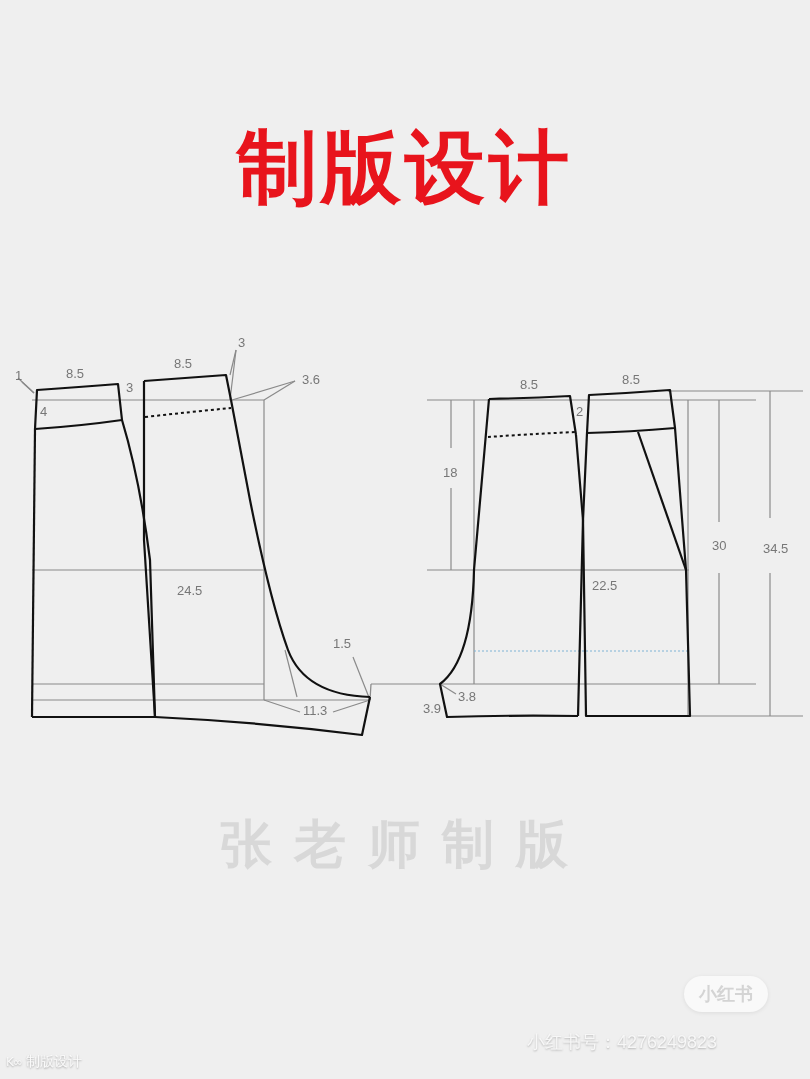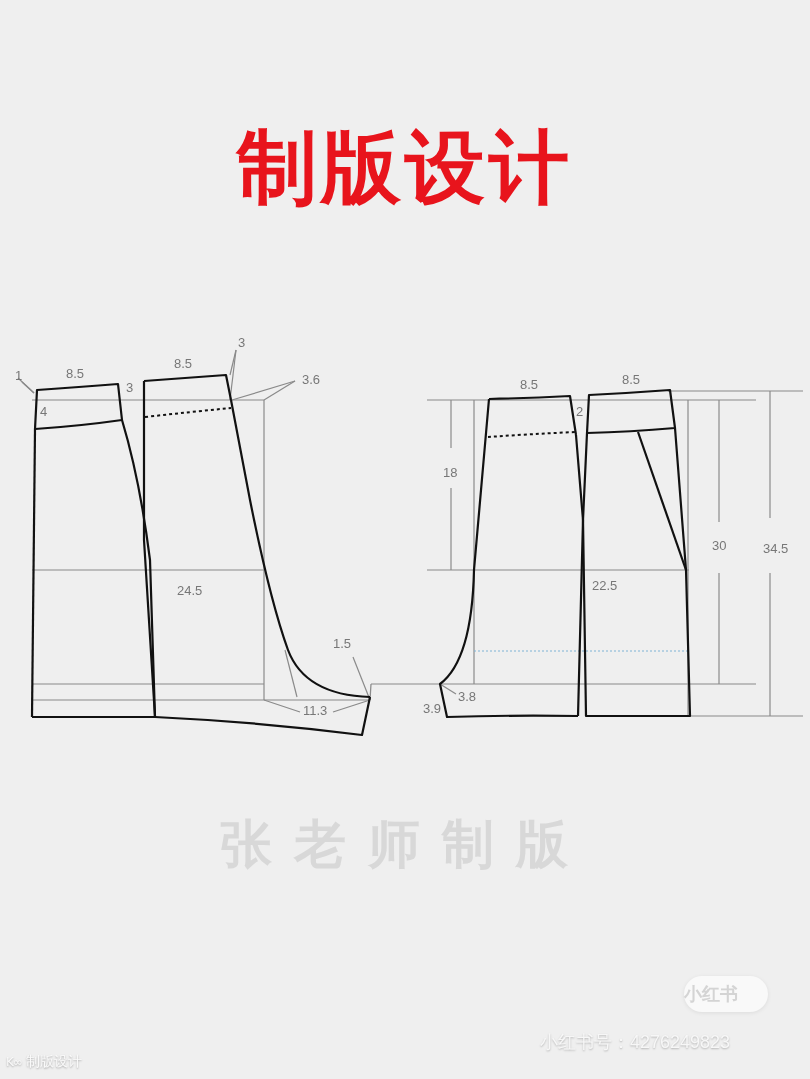--- a/index.html
+++ b/index.html
@@ -26,24 +26,24 @@
       font-size: 52px; font-weight: bold;
       color: #d8d8d8;
       letter-spacing: 22px;
       line-height: 64px;
     }
     .badge {
       position: absolute; left: 684px; top: 976px; width: 84px; height: 36px;
       border-radius: 18px; background: #f9f9f9;
       box-shadow: 0 1px 4px rgba(0,0,0,0.08);
       color: #d4d4d4; font-size: 18px; font-weight: bold;
-      text-align: left; line-height: 36px;
+      text-align: center; line-height: 36px;
     }
     .account {
-      position: absolute; left: 540px; top: 1030px;
+      position: absolute; left: 527px; top: 1030px;
       color: #f7f7f7; font-size: 18px;
       text-shadow: 0 1px 2px rgba(0,0,0,0.25);
       font-family: "Liberation Sans", sans-serif;
     }
     .brand {
       position: absolute; left: 6px; top: 1053px;
       color: #fafafa; font-size: 14px;
       text-shadow: 0 1px 2px rgba(0,0,0,0.3);
       display: flex; align-items: center; gap: 4px;
     }

